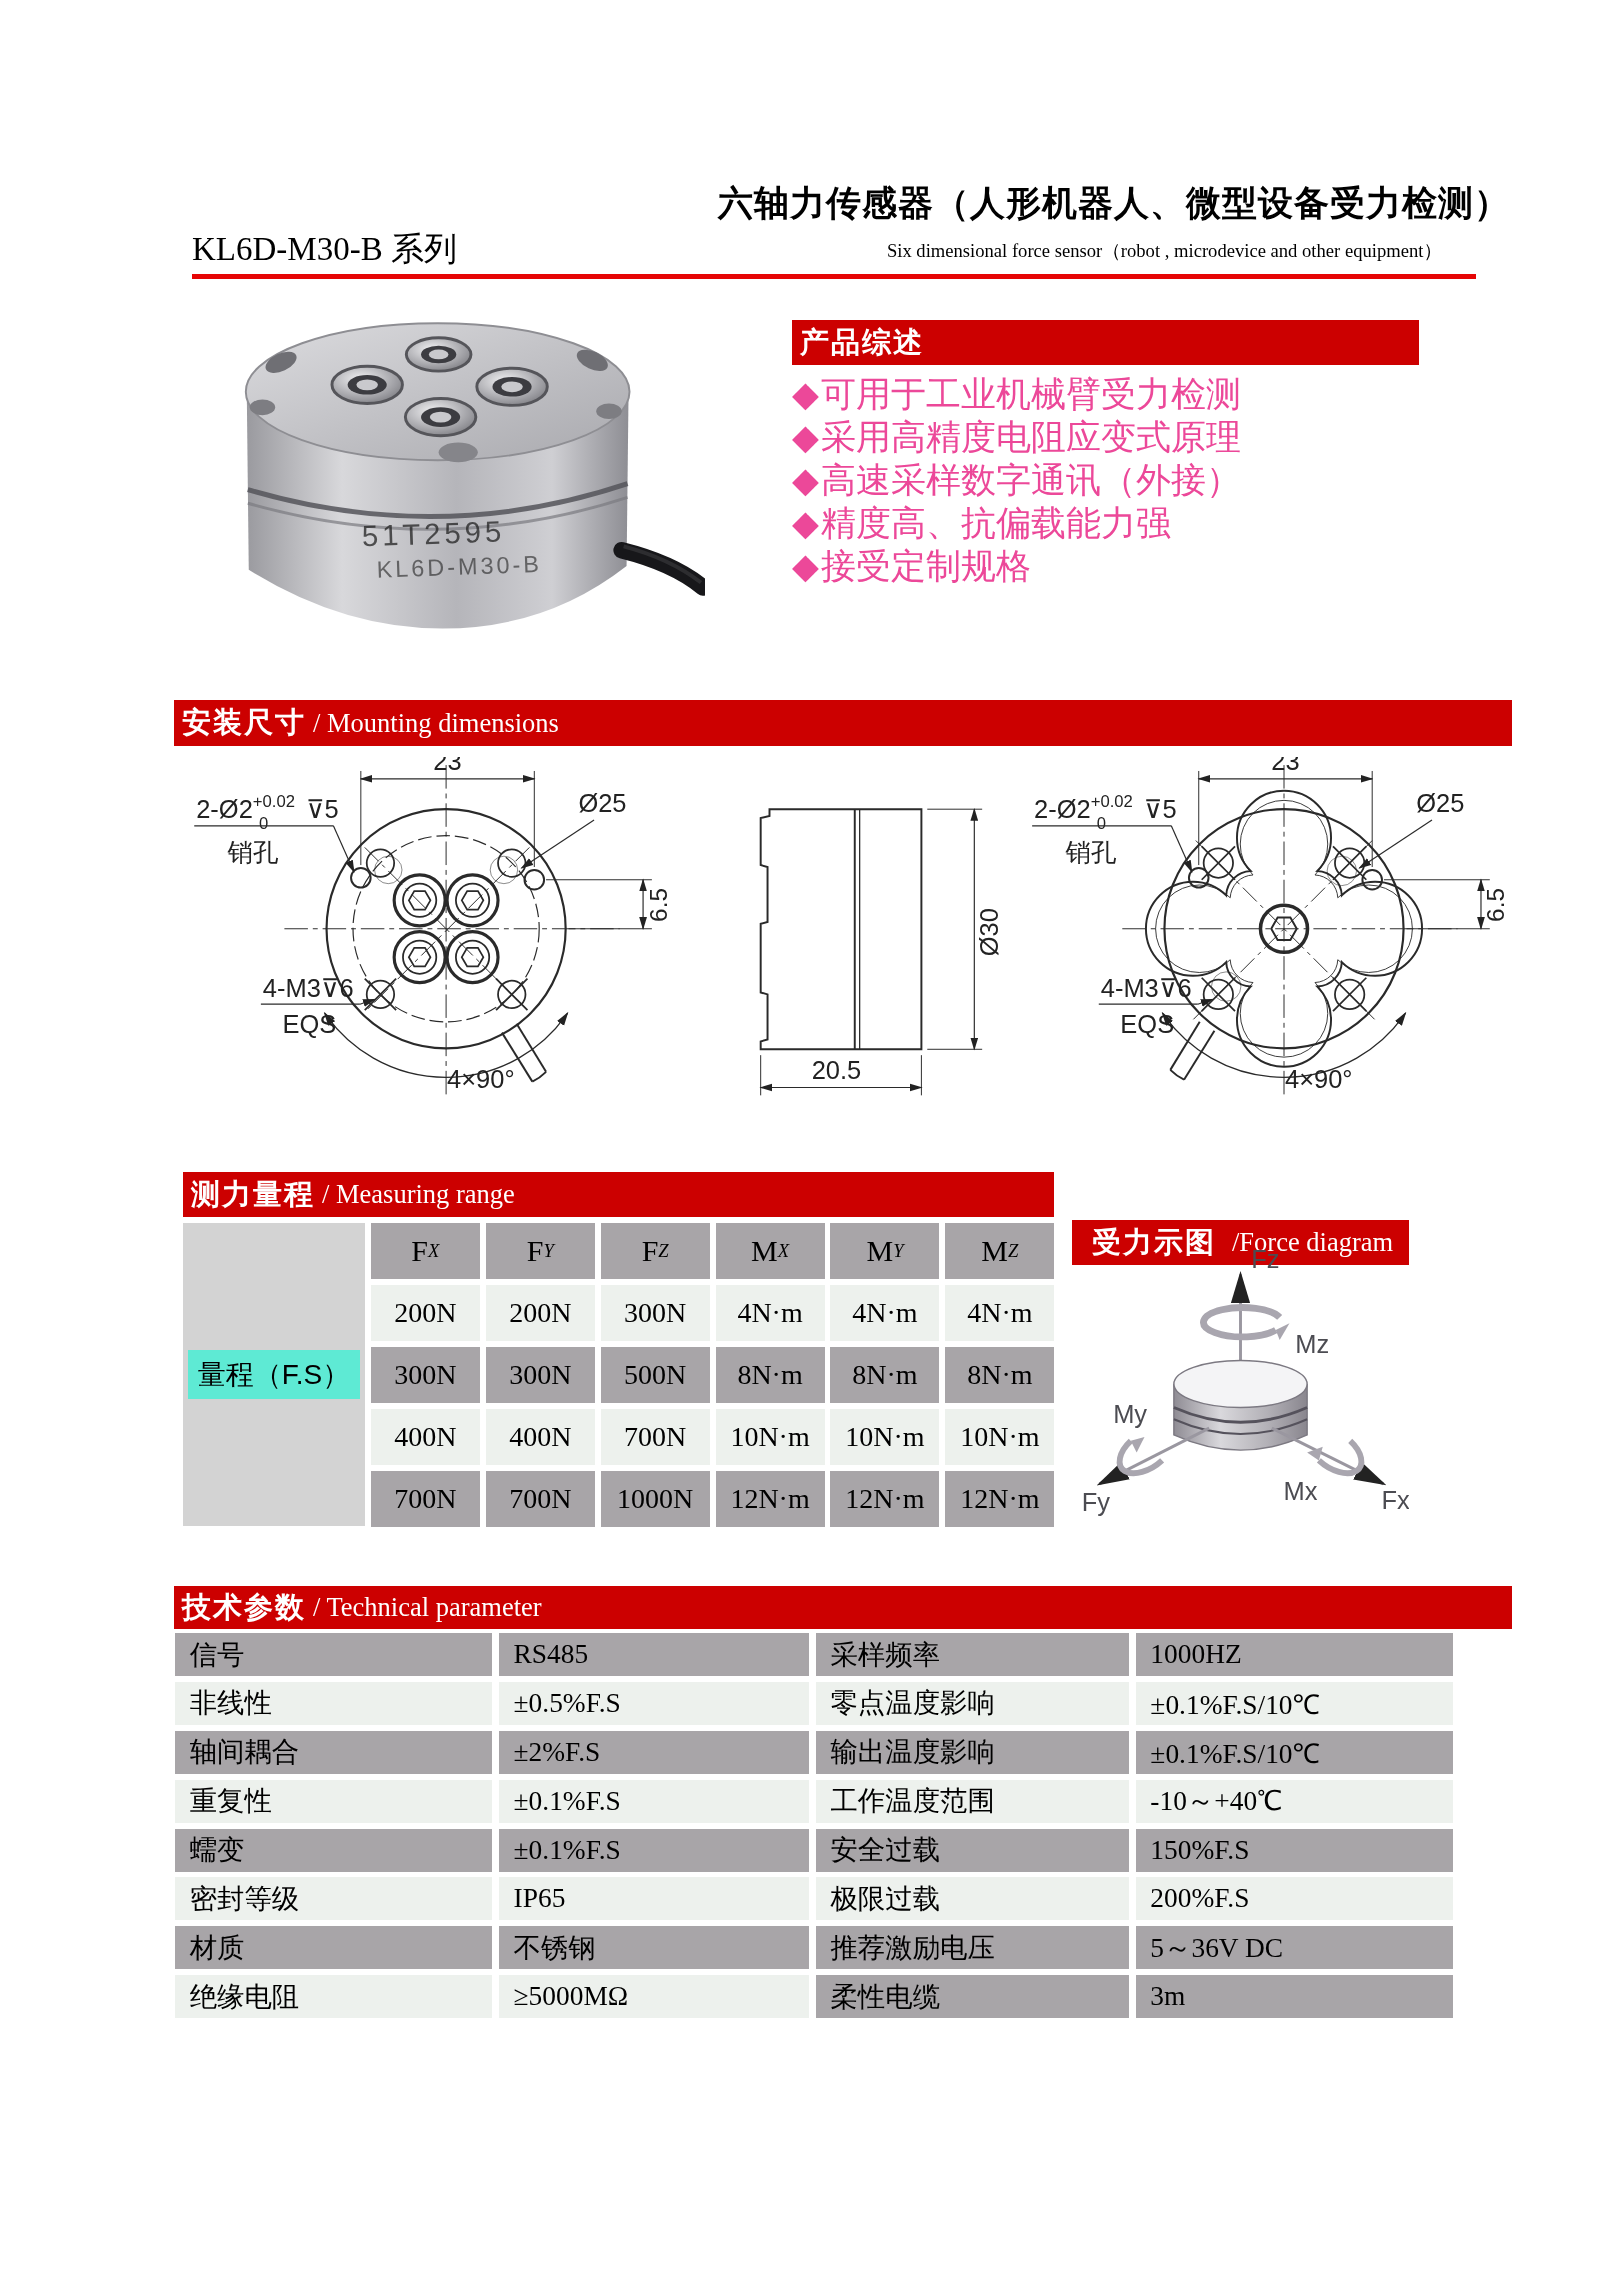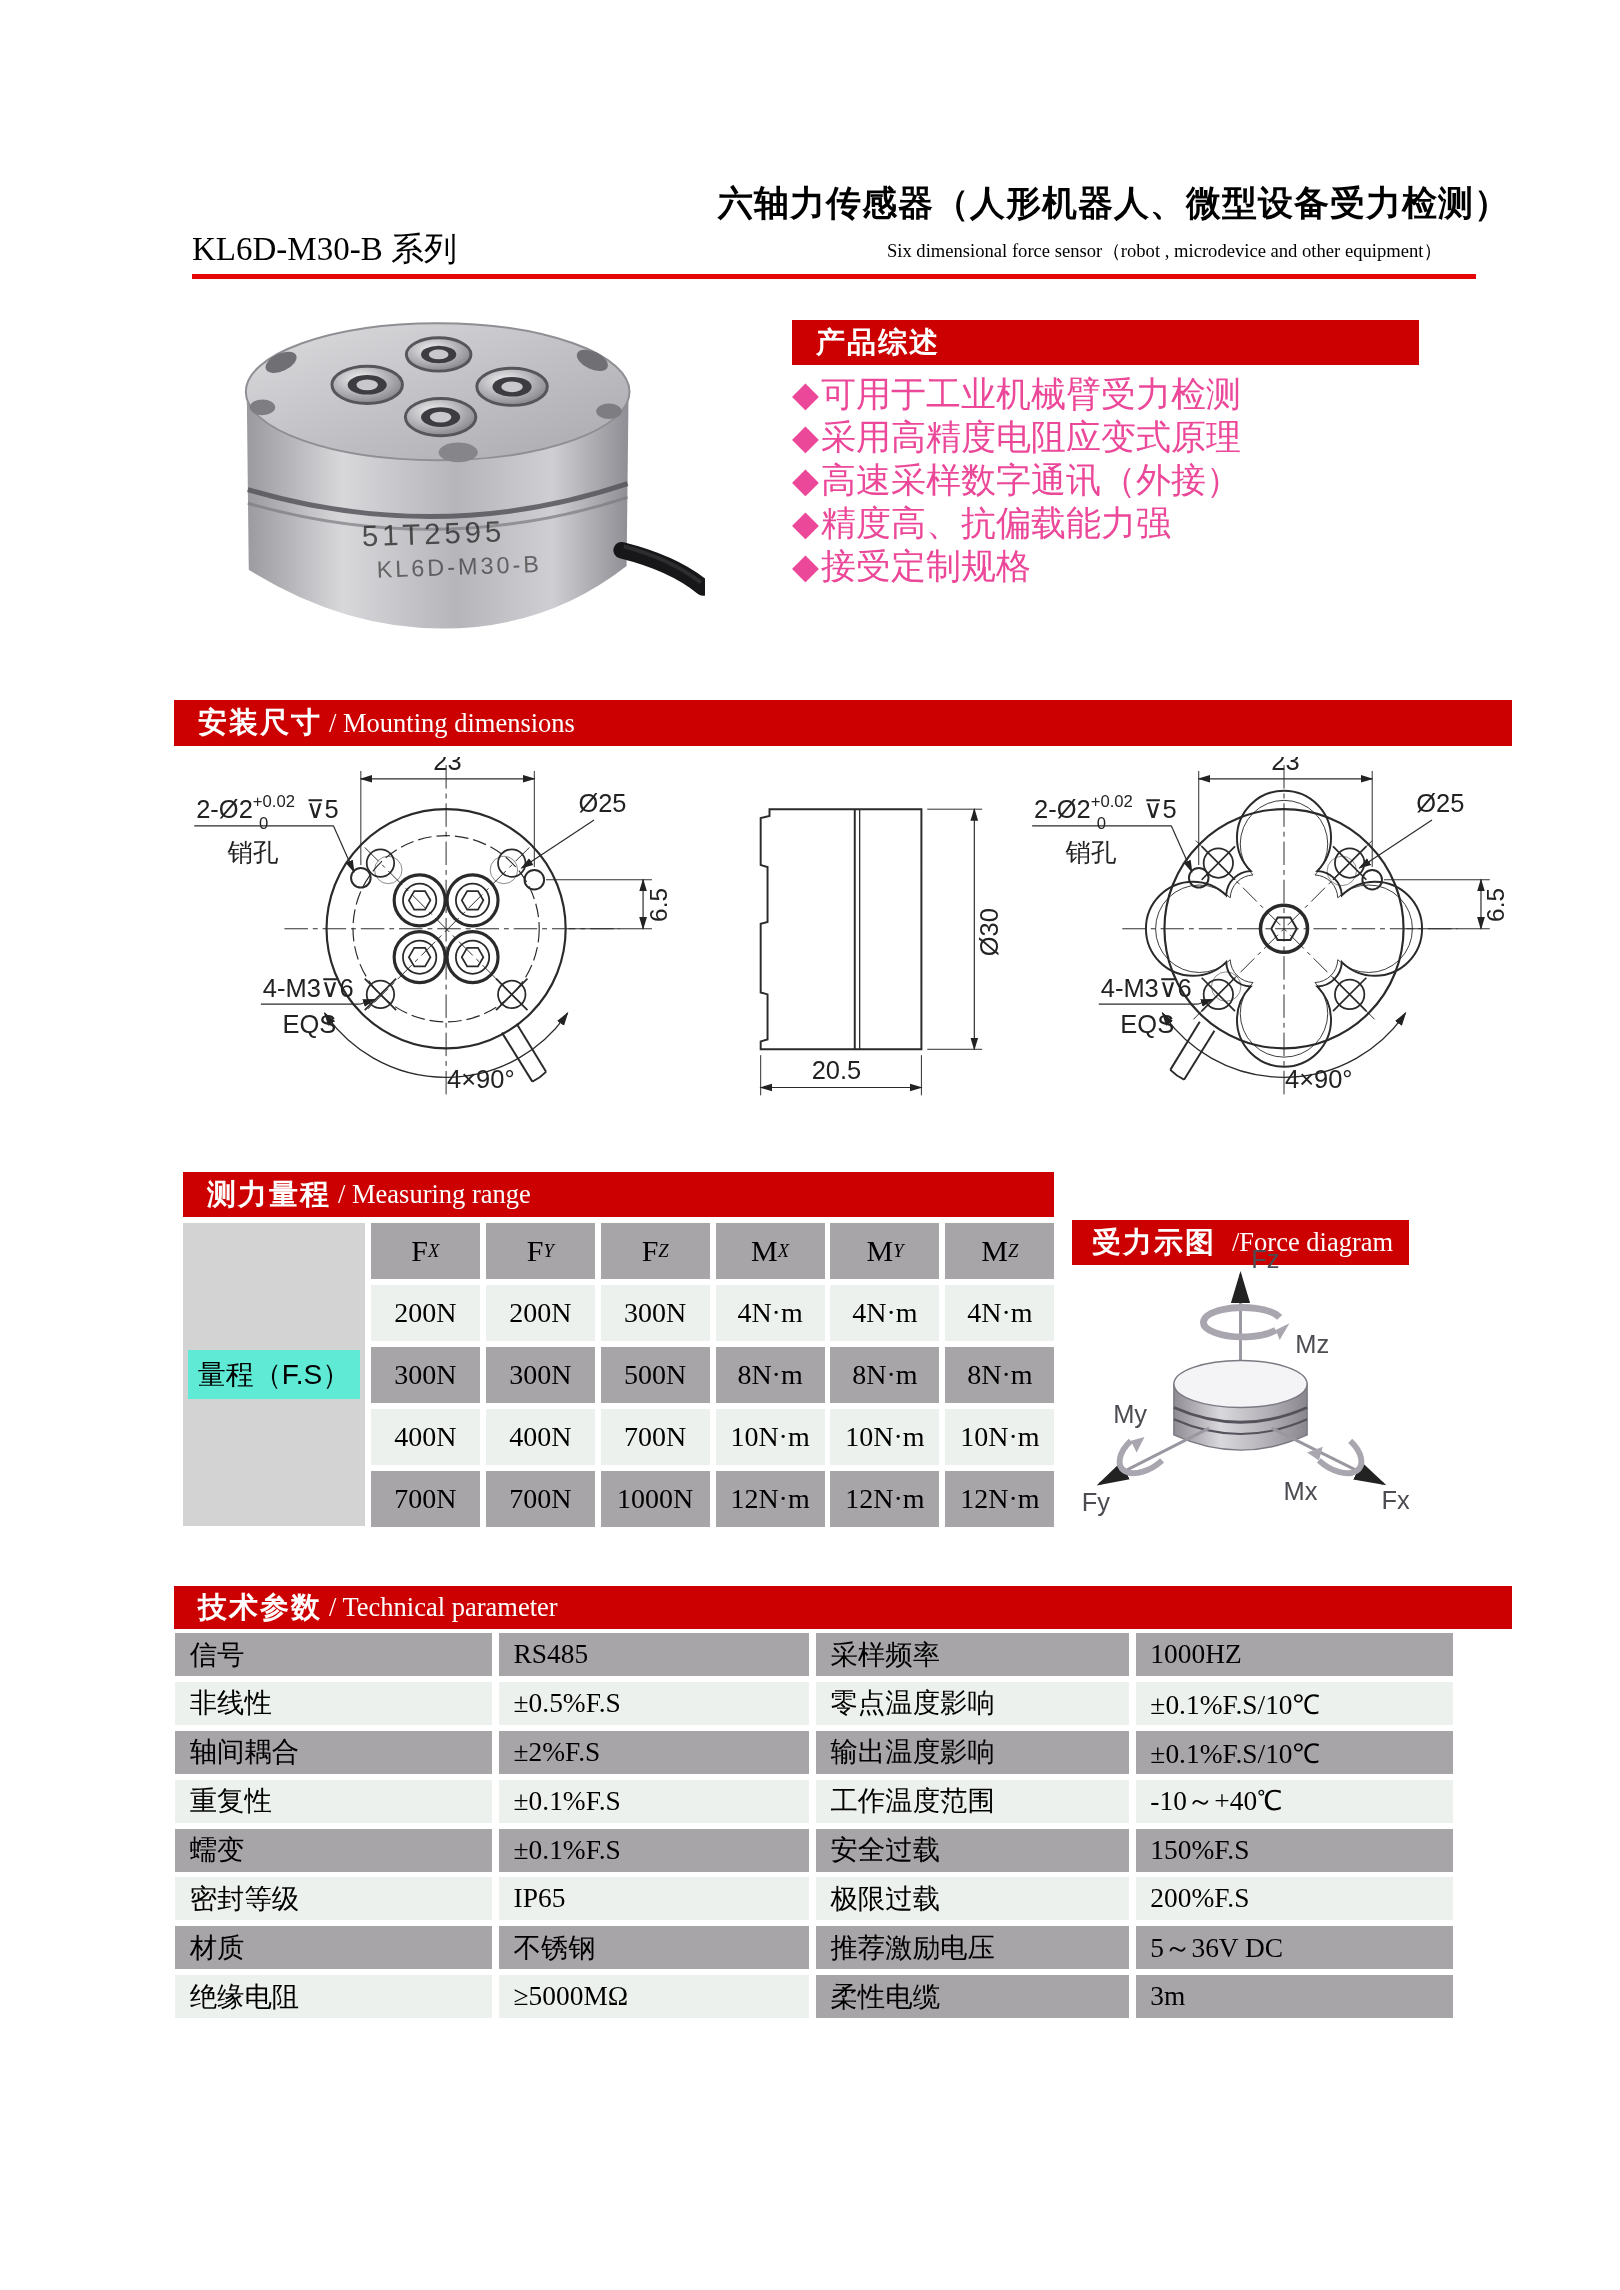--- a/index.html
+++ b/index.html
@@ -7,21 +7,21 @@
        font-family:"Liberation Sans",sans-serif;color:#000;}
   .abs{position:absolute;}
 
   
   .series{left:192px;top:227px;font-family:"Liberation Serif",serif;font-size:33px;}
   .title{left:718px;top:180px;font-size:35px;font-weight:bold;letter-spacing:1px;}
   .subtitle{top:238px;right:178px;font-family:"Liberation Serif",serif;font-size:18.6px;}
   .divider{left:192px;top:274px;width:1284px;height:4.9px;background:#e60505;}
 
   
-  .redbar{background:#cc0000;color:#fff;display:flex;align-items:center;padding-left:24px;box-sizing:border-box;}
+  .redbar{background:#cc0000;color:#fff;display:flex;align-items:center;padding-left:8px;box-sizing:border-box;}
   .redbar .cn{font-size:29px;font-weight:bold;letter-spacing:2px;}
   .redbar .en{font-size:26.5px;font-family:"Liberation Serif",serif;margin-left:7px;font-weight:normal;}
   .bar-overview{left:792px;top:320px;width:627px;height:45px;}
   .bar-mount{left:174px;top:700px;width:1338px;height:46px;}
   .bar-range{left:183px;top:1172px;width:871px;height:45px;}
   .bar-force{left:1072px;top:1220px;width:337px;height:45px;padding-left:20px;}
   .bar-force .en{margin-left:16px;}
   .bar-tech{left:174px;top:1586px;width:1338px;height:43px;}
 
   

